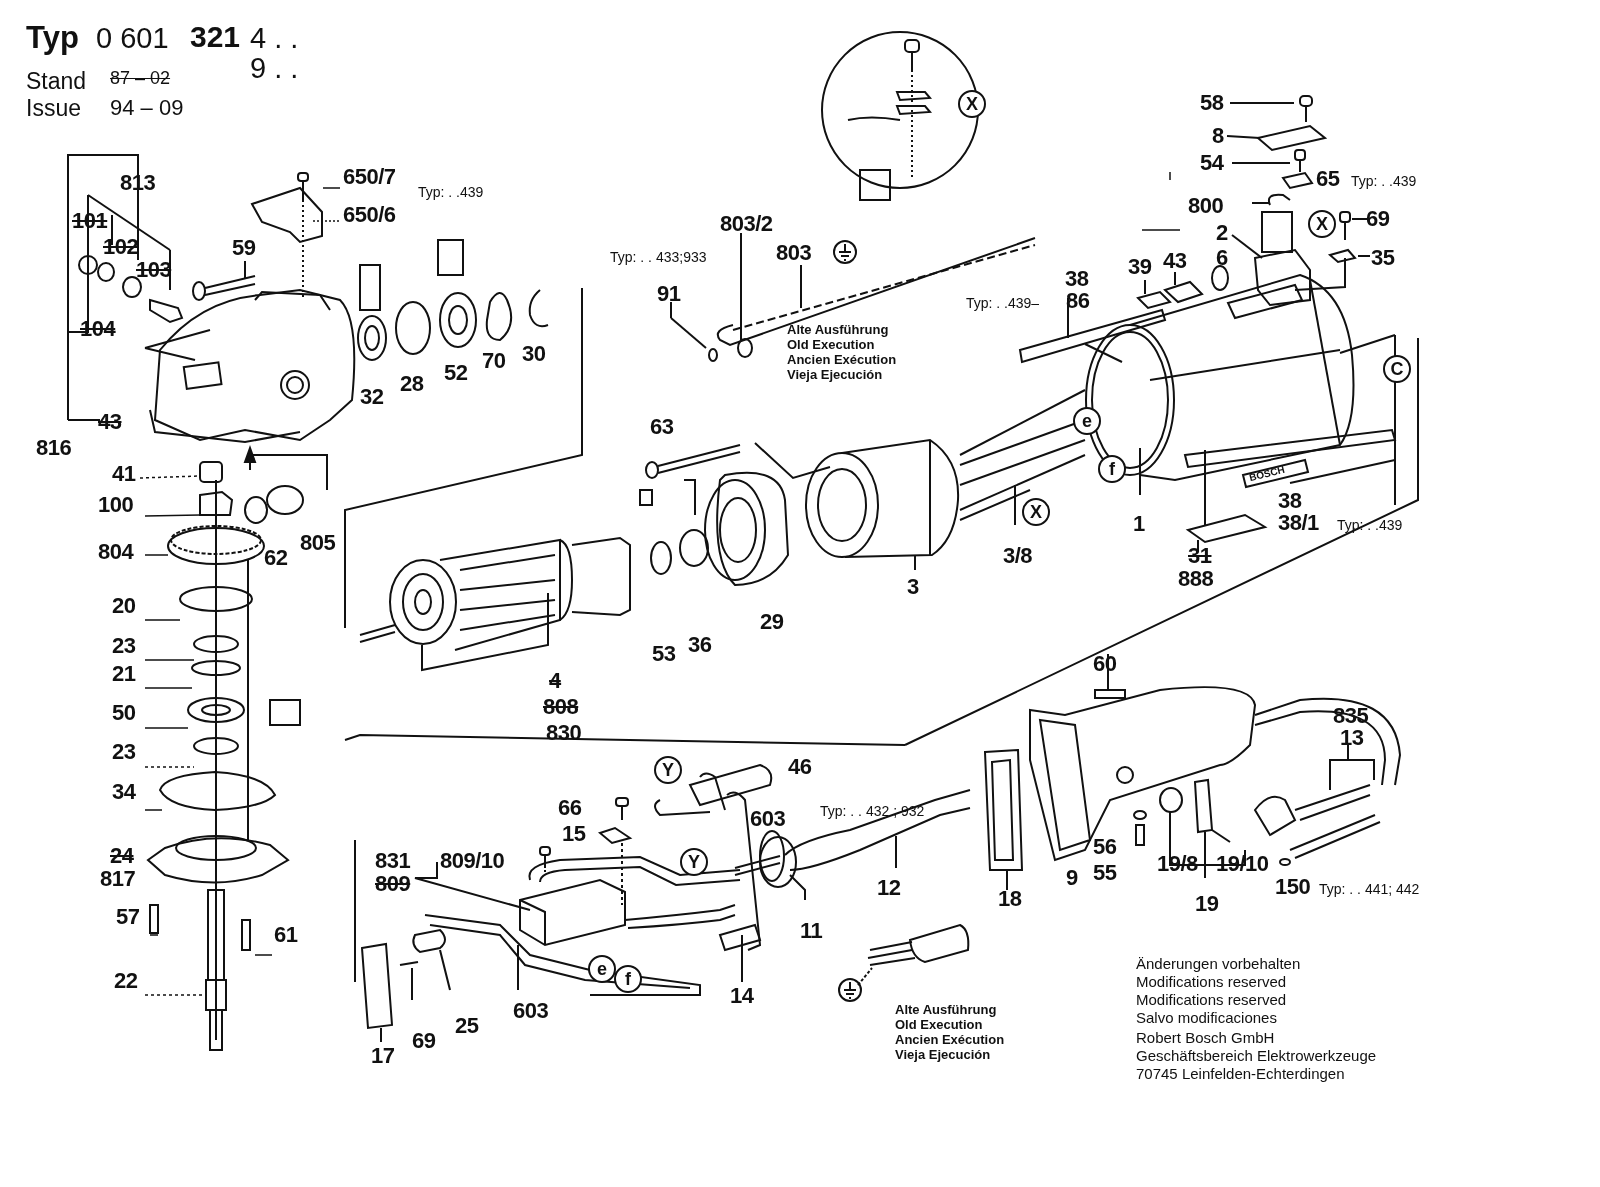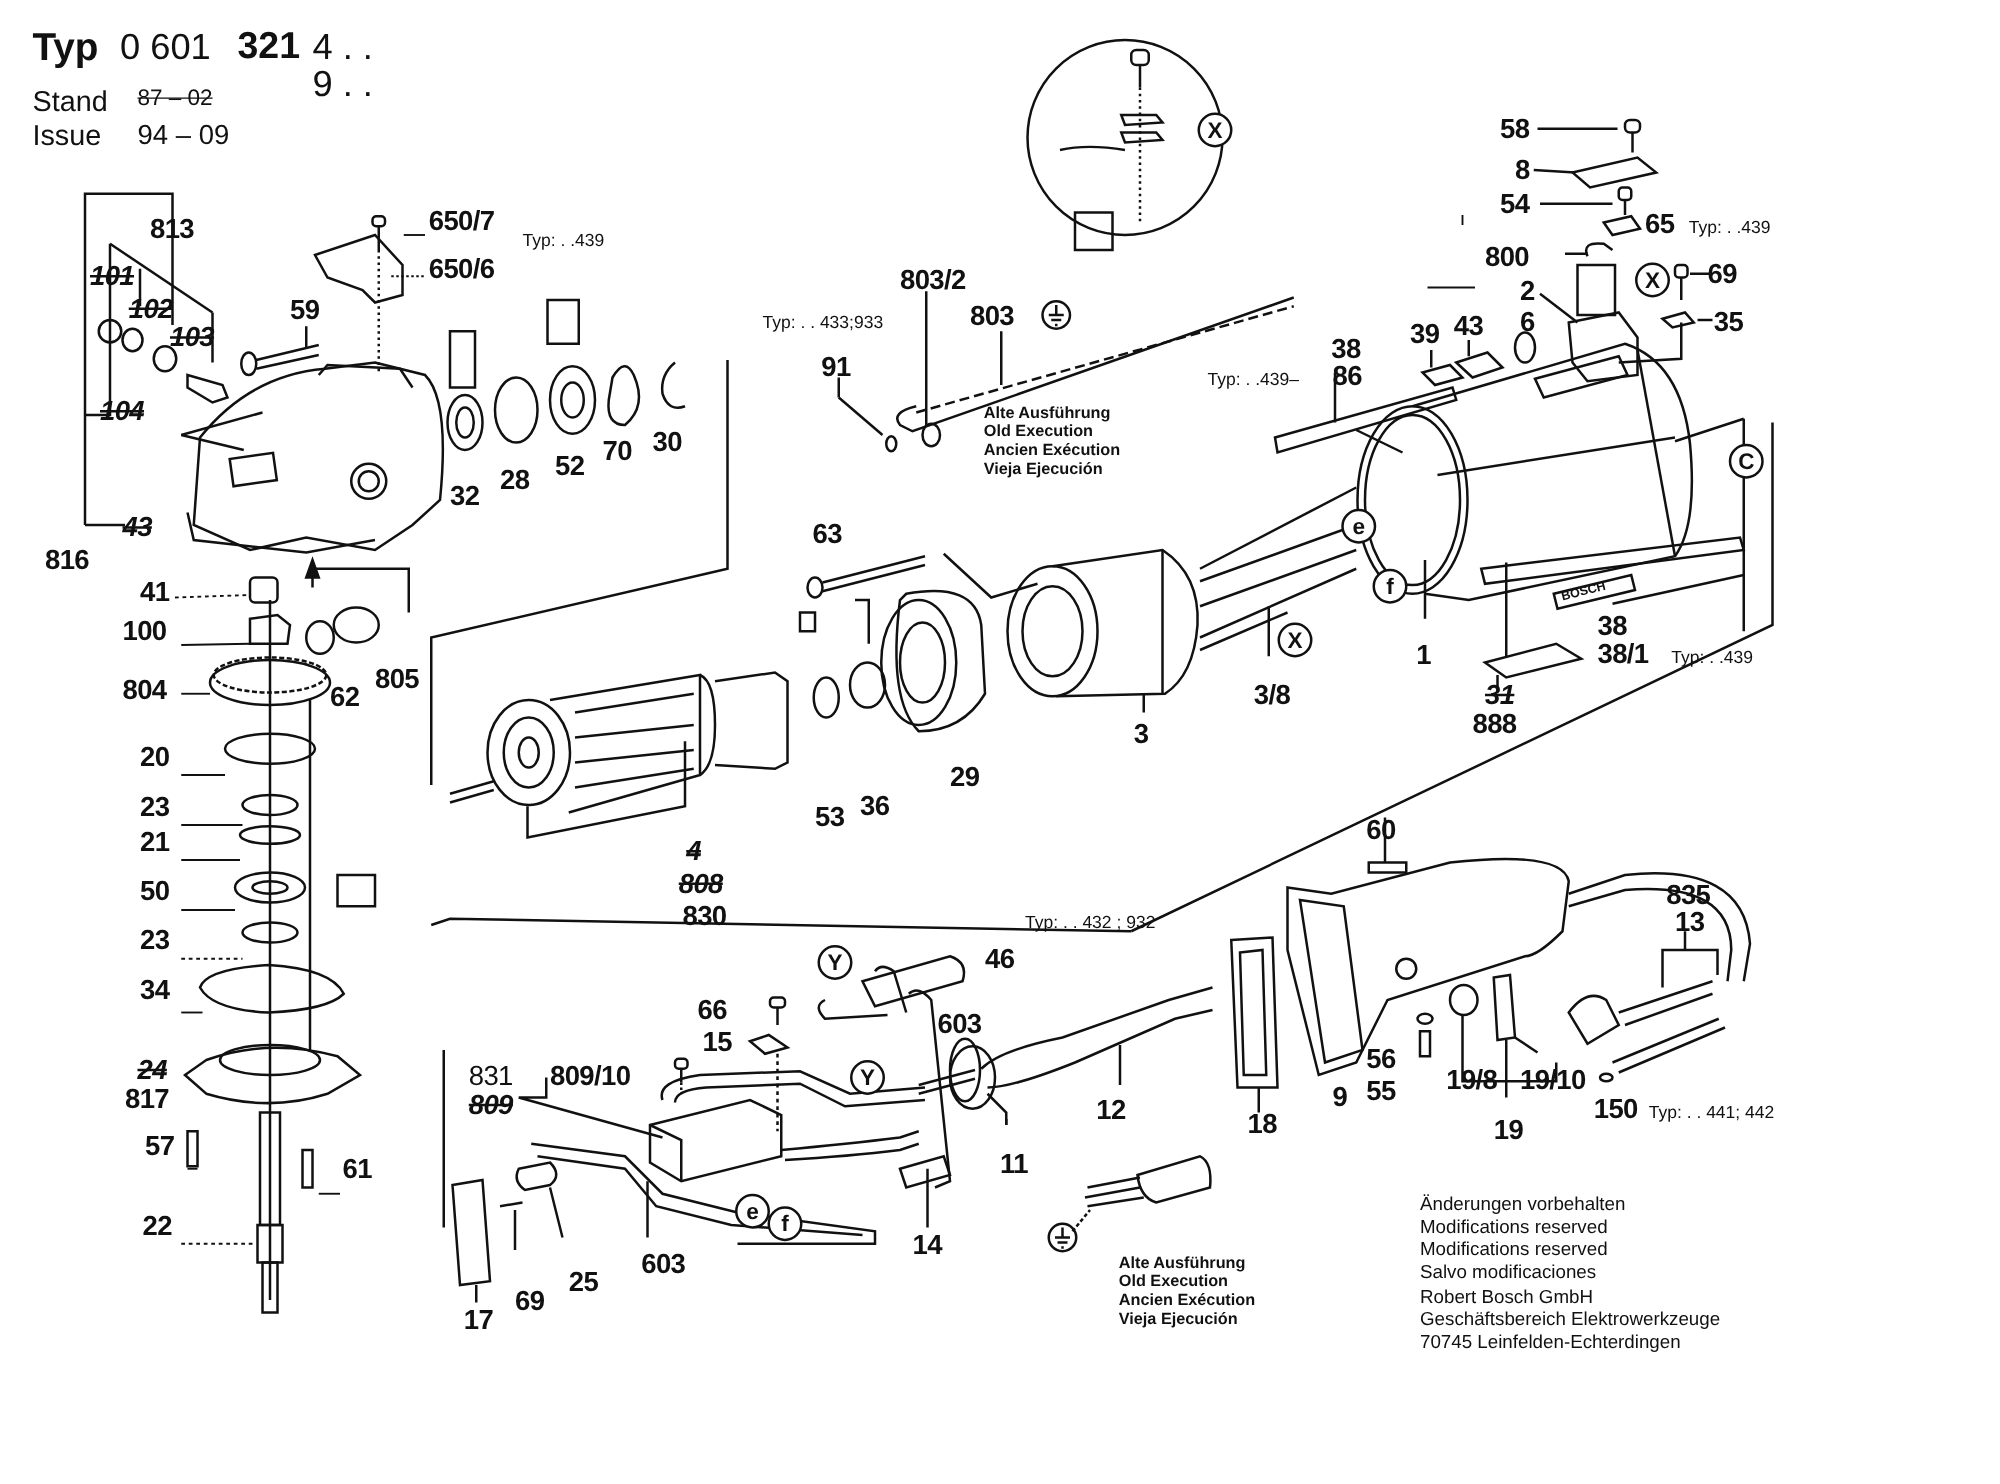--- a/index.html
+++ b/index.html
@@ -1,20 +1,20 @@
 <!DOCTYPE html>
 <html><head>
 <meta charset="utf-8">
 <style>
   html, body { margin:0; padding:0; background:#ffffff; }
   body { width:1600px; height:1187px; position:relative; overflow:hidden; font-family:"Liberation Sans", sans-serif; color:#111; }
   #stage { position:absolute; left:0; top:0; width:1600px; height:1187px; }
   svg.art { position:absolute; left:0; top:0; width:1600px; height:1187px; }
   .lbl { position:absolute; font-family:"Liberation Sans", sans-serif; font-weight:bold; font-size:22px; line-height:22px; white-space:nowrap; color:#111; letter-spacing:-0.5px; }
-  .lbl.strike { text-decoration: line-through; text-decoration-thickness:2px;font-style:italic; }
+  .lbl.strike { text-decoration: line-through; text-decoration-thickness:2px; }
   .typ { position:absolute; font-family:"Liberation Sans", sans-serif; font-size:14px; line-height:14px; white-space:nowrap; color:#111; }
   .hdr { position:absolute; white-space:nowrap; font-family:"Liberation Sans", sans-serif; color:#111; }
   .note { position:absolute; font-family:"Liberation Sans", sans-serif; font-weight:bold; font-size:13px; line-height:15px; white-space:nowrap; }
   .note div { white-space:nowrap; }
   .foot { position:absolute; font-family:"Liberation Sans", sans-serif; font-size:15px; line-height:18px; white-space:nowrap; }
   .foot .b { font-weight:normal; }
   .circ { position:absolute; width:24px; height:24px; border:2px solid #111; border-radius:50%; text-align:center; line-height:24px; font-weight:bold; font-size:18px; font-family:"Liberation Sans", sans-serif; background:#fff; }
 </style>
 </head>
 <body>
@@ -440,25 +440,25 @@
   <div class="typ" style="left:1337px;top:518px">Typ: . .439</div>
   <div class="lbl strike" style="left:1188px;top:545px">31</div>
   <div class="lbl" style="left:1178px;top:568px">888</div>
   <div class="typ" style="left:1249px;top:467px;font-size:10px;font-weight:bold;transform:rotate(-14deg);">BOSCH</div>
 
   <div class="lbl" style="left:1093px;top:653px">60</div>
   <div class="lbl" style="left:1333px;top:705px">835</div>
   <div class="lbl" style="left:1340px;top:727px">13</div>
 
   <div class="lbl" style="left:788px;top:756px">46</div>
-  <div class="typ" style="left:820px;top:730px">Typ: . . 432 ; 932</div>
+  <div class="typ" style="left:820px;top:804px">Typ: . . 432 ; 932</div>
   <div class="lbl" style="left:558px;top:797px">66</div>
   <div class="lbl" style="left:562px;top:823px">15</div>
   <div class="lbl" style="left:750px;top:808px">603</div>
-  <div class="lbl" style="left:375px;top:850px;font-weight:normal">831</div>
+  <div class="lbl" style="left:375px;top:850px;font-weight:bold">831</div>
   <div class="lbl" style="left:440px;top:850px">809/10</div>
   <div class="lbl strike" style="left:375px;top:873px">809</div>
 
   <div class="lbl" style="left:877px;top:877px">12</div>
   <div class="lbl" style="left:998px;top:888px">18</div>
   <div class="lbl" style="left:1066px;top:867px">9</div>
   <div class="lbl" style="left:1093px;top:836px">56</div>
   <div class="lbl" style="left:1093px;top:862px">55</div>
   <div class="lbl" style="left:1157px;top:853px">19/8</div>
   <div class="lbl" style="left:1216px;top:853px">19/10</div>

